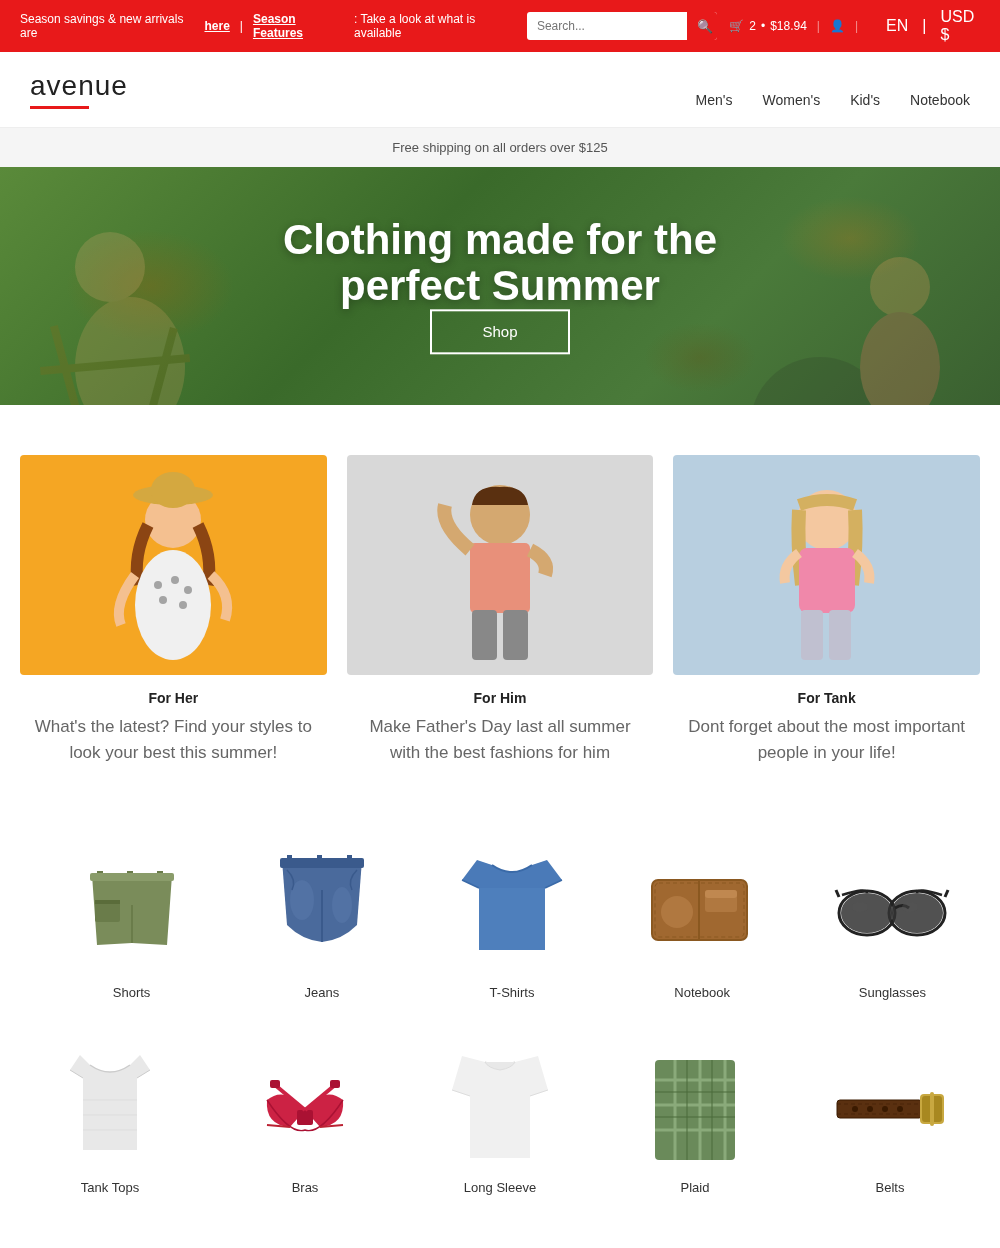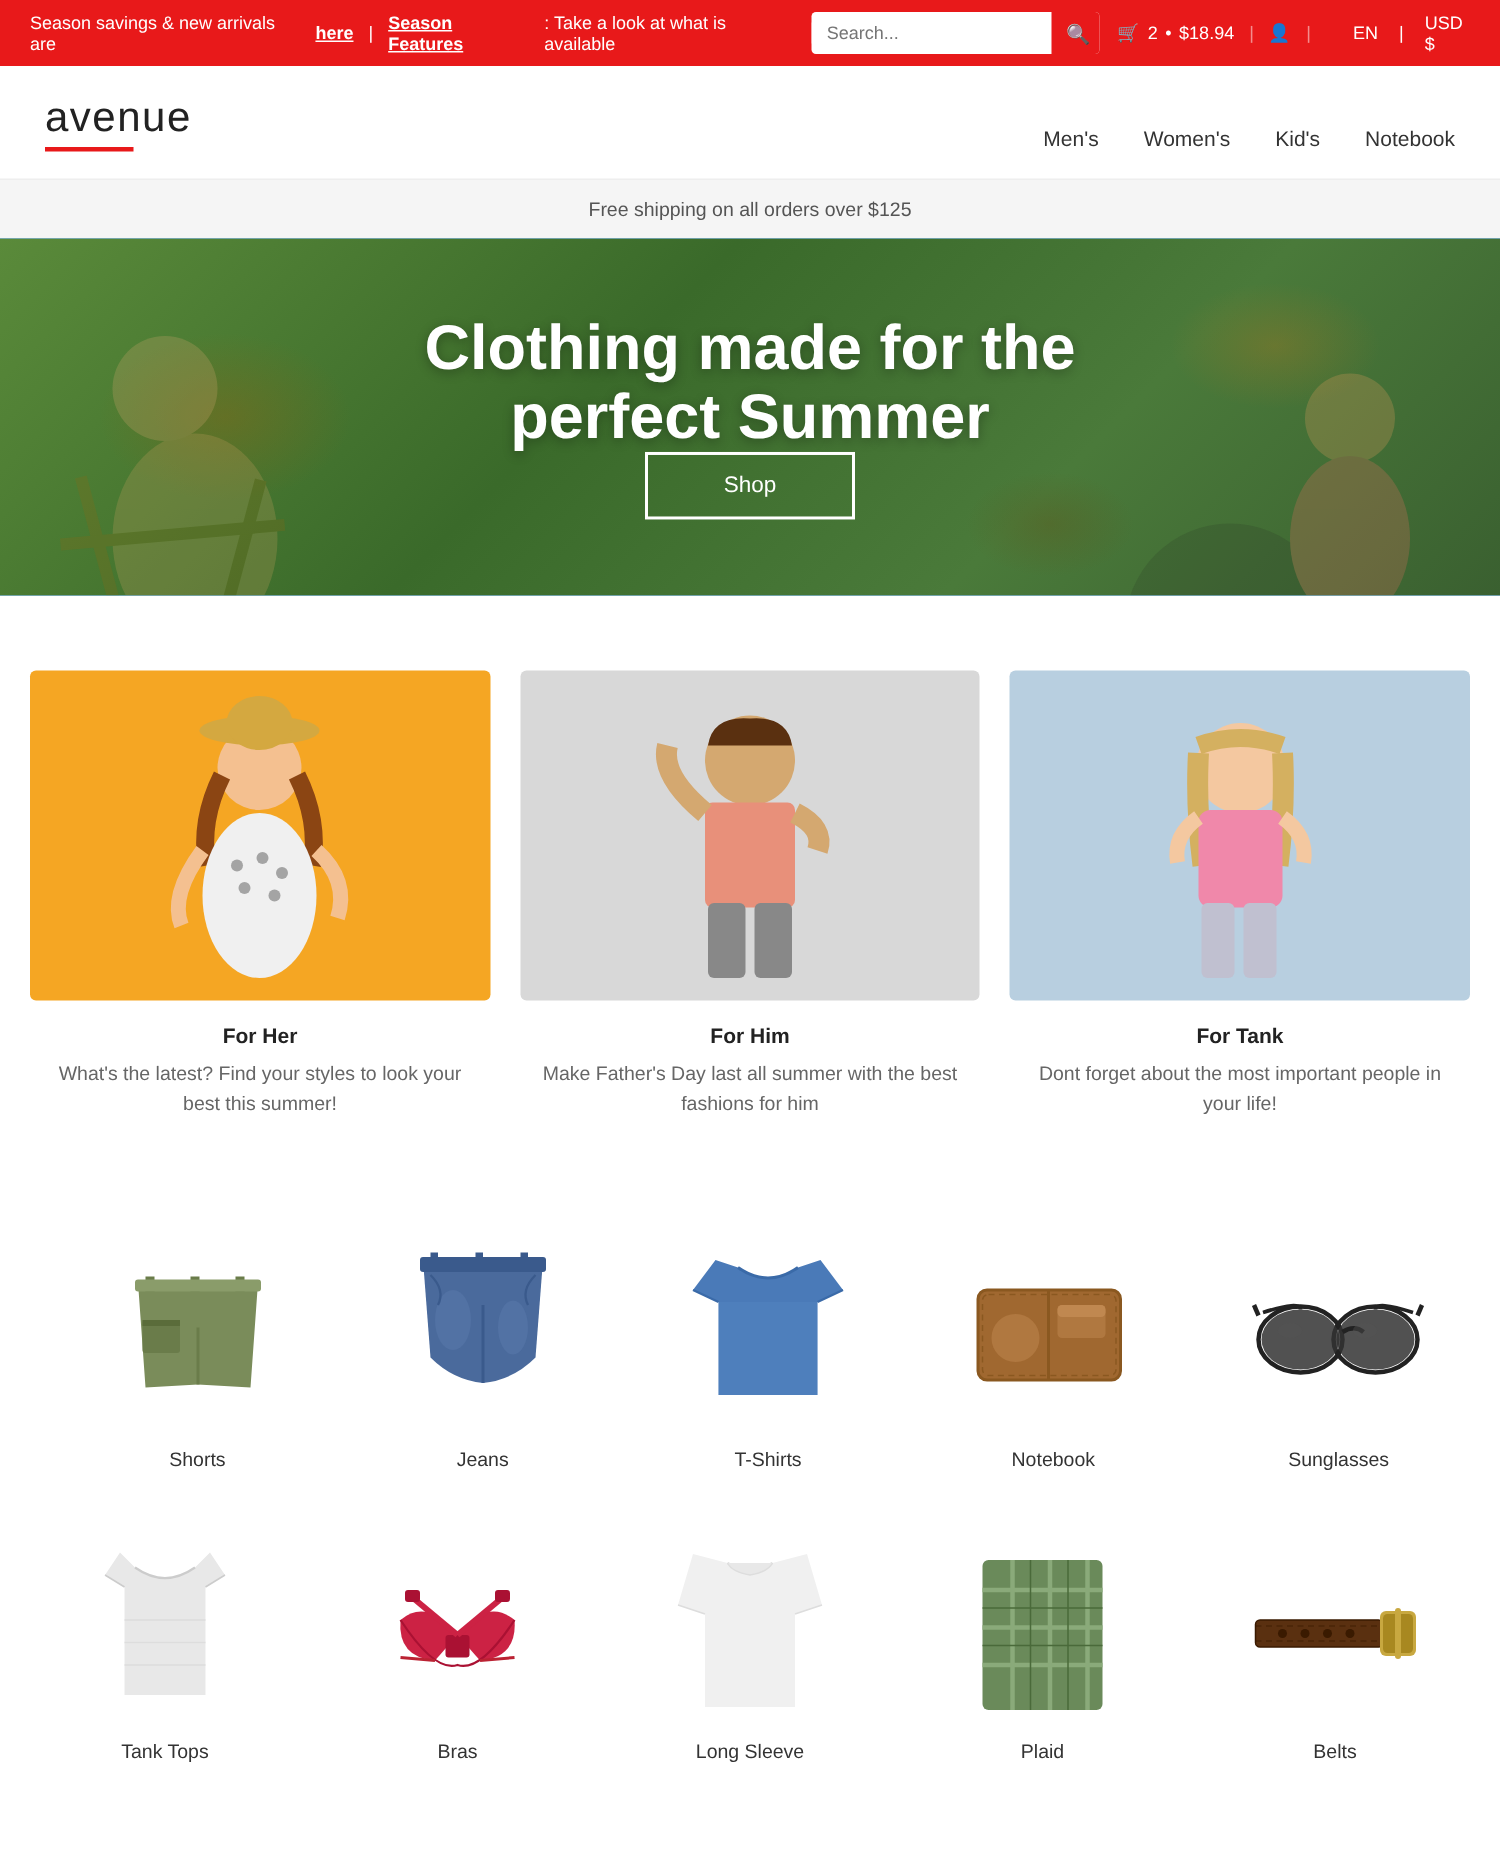--- a/index.html
+++ b/index.html
@@ -56,21 +56,21 @@
       gap: 10px;
       color: #fff;
       font-size: 12px;
     }
     .header-icons .cart-info {
       display: flex;
       align-items: center;
       gap: 5px;
     }
     .header-icons .sep { color: rgba(255,255,255,0.5); }
-    .lang-currency { display: flex; align-items: center; gap: 14px; font-size: 12px; color: #fff; padding-left: 18px; }
+    .lang-currency { display: flex; align-items: center; gap: 14px; font-size: 16px; color: #fff; padding-left: 18px; }
 
     
     .main-header {
       display: flex;
       align-items: center;
       justify-content: space-between;
       padding: 18px 30px;
       background: #fff;
       border-bottom: 1px solid #eee;
     }
@@ -199,21 +199,21 @@
     .category-img.them-bg {
       background: #b8cfe0;
     }
     .category-card h3 {
       font-size: 14px;
       font-weight: 600;
       margin-bottom: 8px;
       color: #222;
     }
     .category-card p {
-      font-size: 13px;
+      font-size: 17px;
       color: #666;
       line-height: 1.5;
       max-width: 280px;
       margin: 0 auto;
     }
 
     
     .product-section {
       padding: 20px 20px 30px;
       margin-left: 24px;

